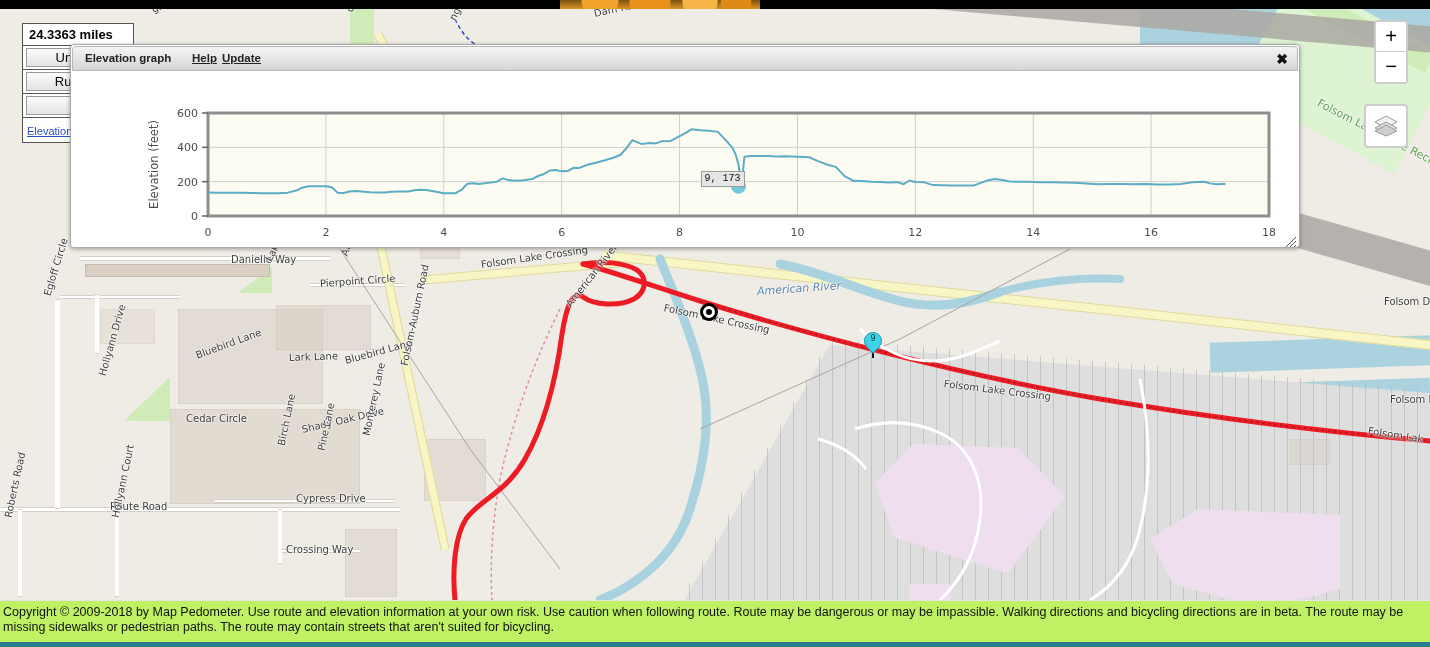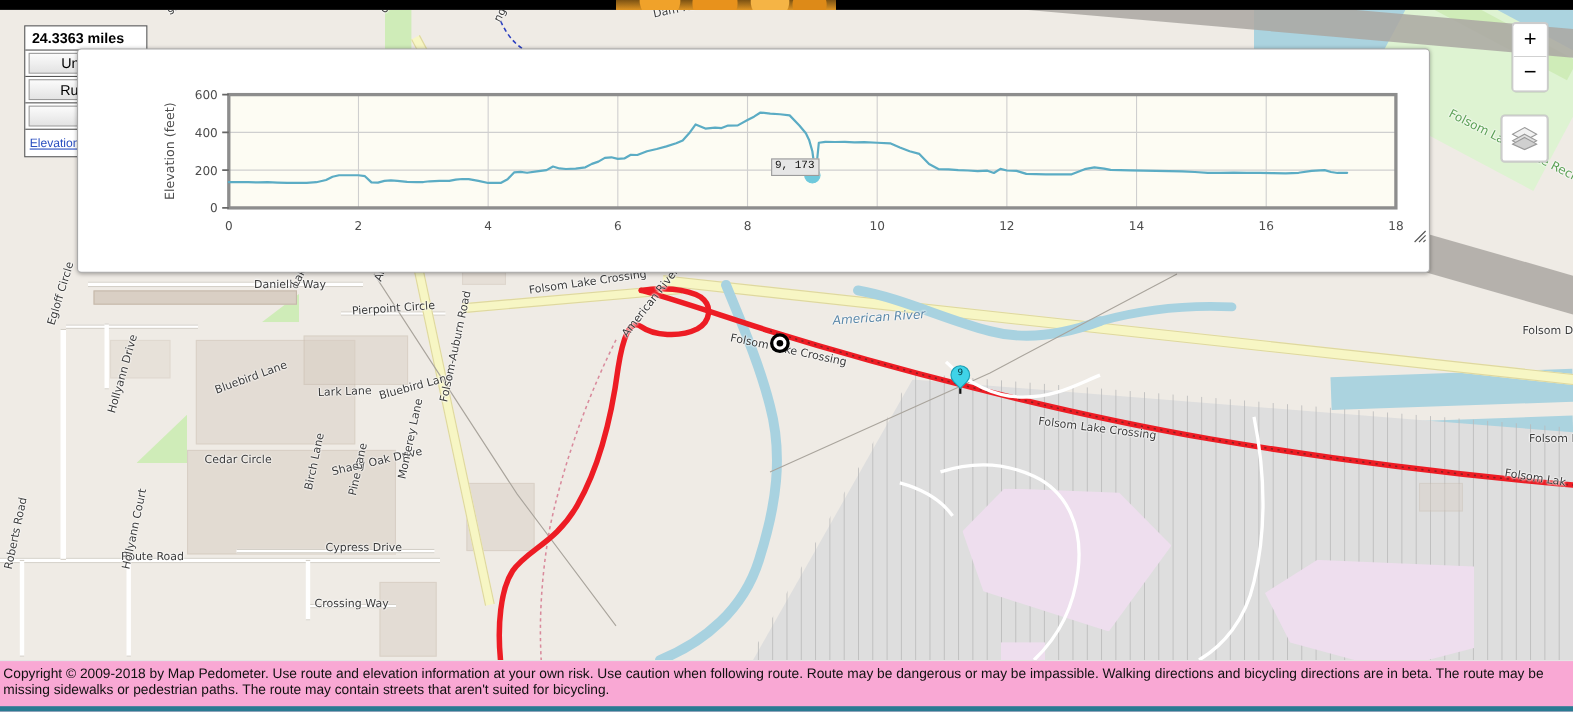--- a/index.html
+++ b/index.html
@@ -219,21 +219,21 @@
     padding: 0 3px;
     line-height: 14px;
     white-space: nowrap;
     z-index: 5;
   }
 
   
   #footer {
     position: absolute; left: 0; top: 600px;
     width: 1430px; height: 47px;
-    background: #f9a8d4;
+    background: #bef264;
     border-top: 1px solid #e5e5e5;
     z-index: 50;
   }
   #footer .disclaimer {
     padding: 4px 3px 0 3px;
     font-size: 12.5px;
     color: #111;
     line-height: 15px;
     font-family: "Liberation Sans", sans-serif;
   }
@@ -410,20 +410,26 @@
     </div>
     <div class="btn-row">
       <div class="pbtn ctr">H</div>
     </div>
     <div class="link-row">
       <span class="plink">Elevation </span>
     </div>
   </div>
 
   <div id="elev-dialog">
+    <div id="elev-titlebar">
+      <span class="dlg-title">Elevation graph</span>
+      <span class="dlg-link help">Help</span>
+      <span class="dlg-link update">Update</span>
+      <span class="dlg-close">✖</span>
+    </div>
     <div id="elev-body">
       <svg id="chart-svg" width="1228" height="178" viewBox="0 0 1228 178">
           <rect x="137" y="41" width="1061" height="103" fill="#fdfcf3"></rect>
           <line x1="137" y1="109.66666666666667" x2="1198" y2="109.66666666666667" stroke="#cfcfcf" stroke-width="1"></line>
           <line x1="137" y1="75.33333333333334" x2="1198" y2="75.33333333333334" stroke="#cfcfcf" stroke-width="1"></line>
           <line x1="137" y1="41" x2="1198" y2="41" stroke="#cfcfcf" stroke-width="1"></line>
           <line x1="254.88888888888889" y1="41" x2="254.88888888888889" y2="144" stroke="#cfcfcf" stroke-width="1"></line>
           <line x1="372.77777777777777" y1="41" x2="372.77777777777777" y2="144" stroke="#cfcfcf" stroke-width="1"></line>
           <line x1="490.66666666666663" y1="41" x2="490.66666666666663" y2="144" stroke="#cfcfcf" stroke-width="1"></line>
           <line x1="608.5555555555555" y1="41" x2="608.5555555555555" y2="144" stroke="#cfcfcf" stroke-width="1"></line>

